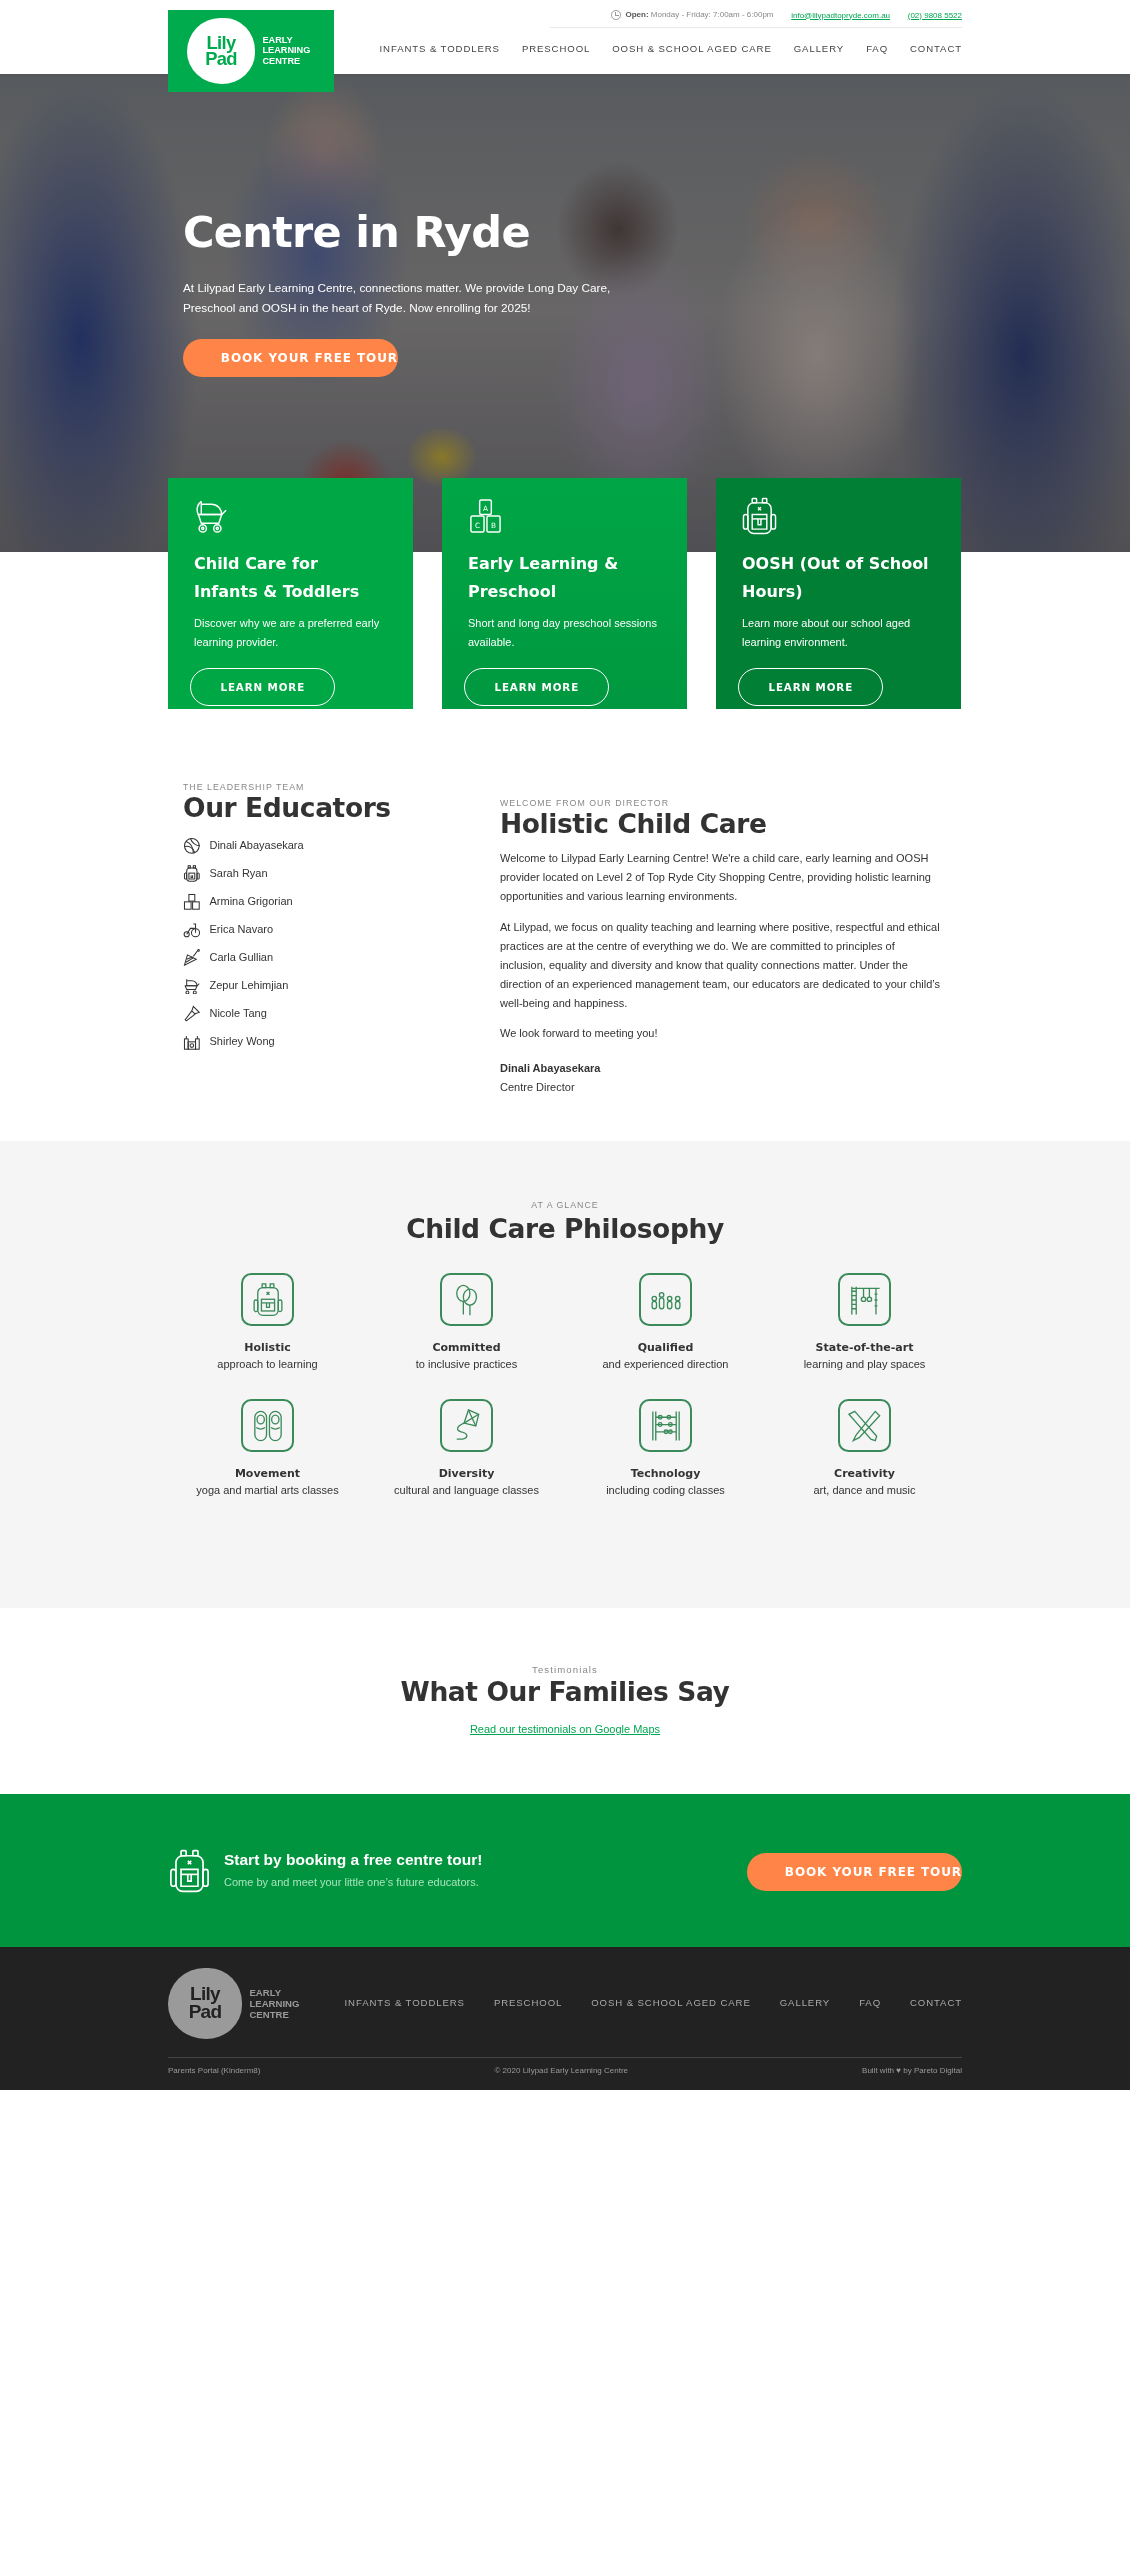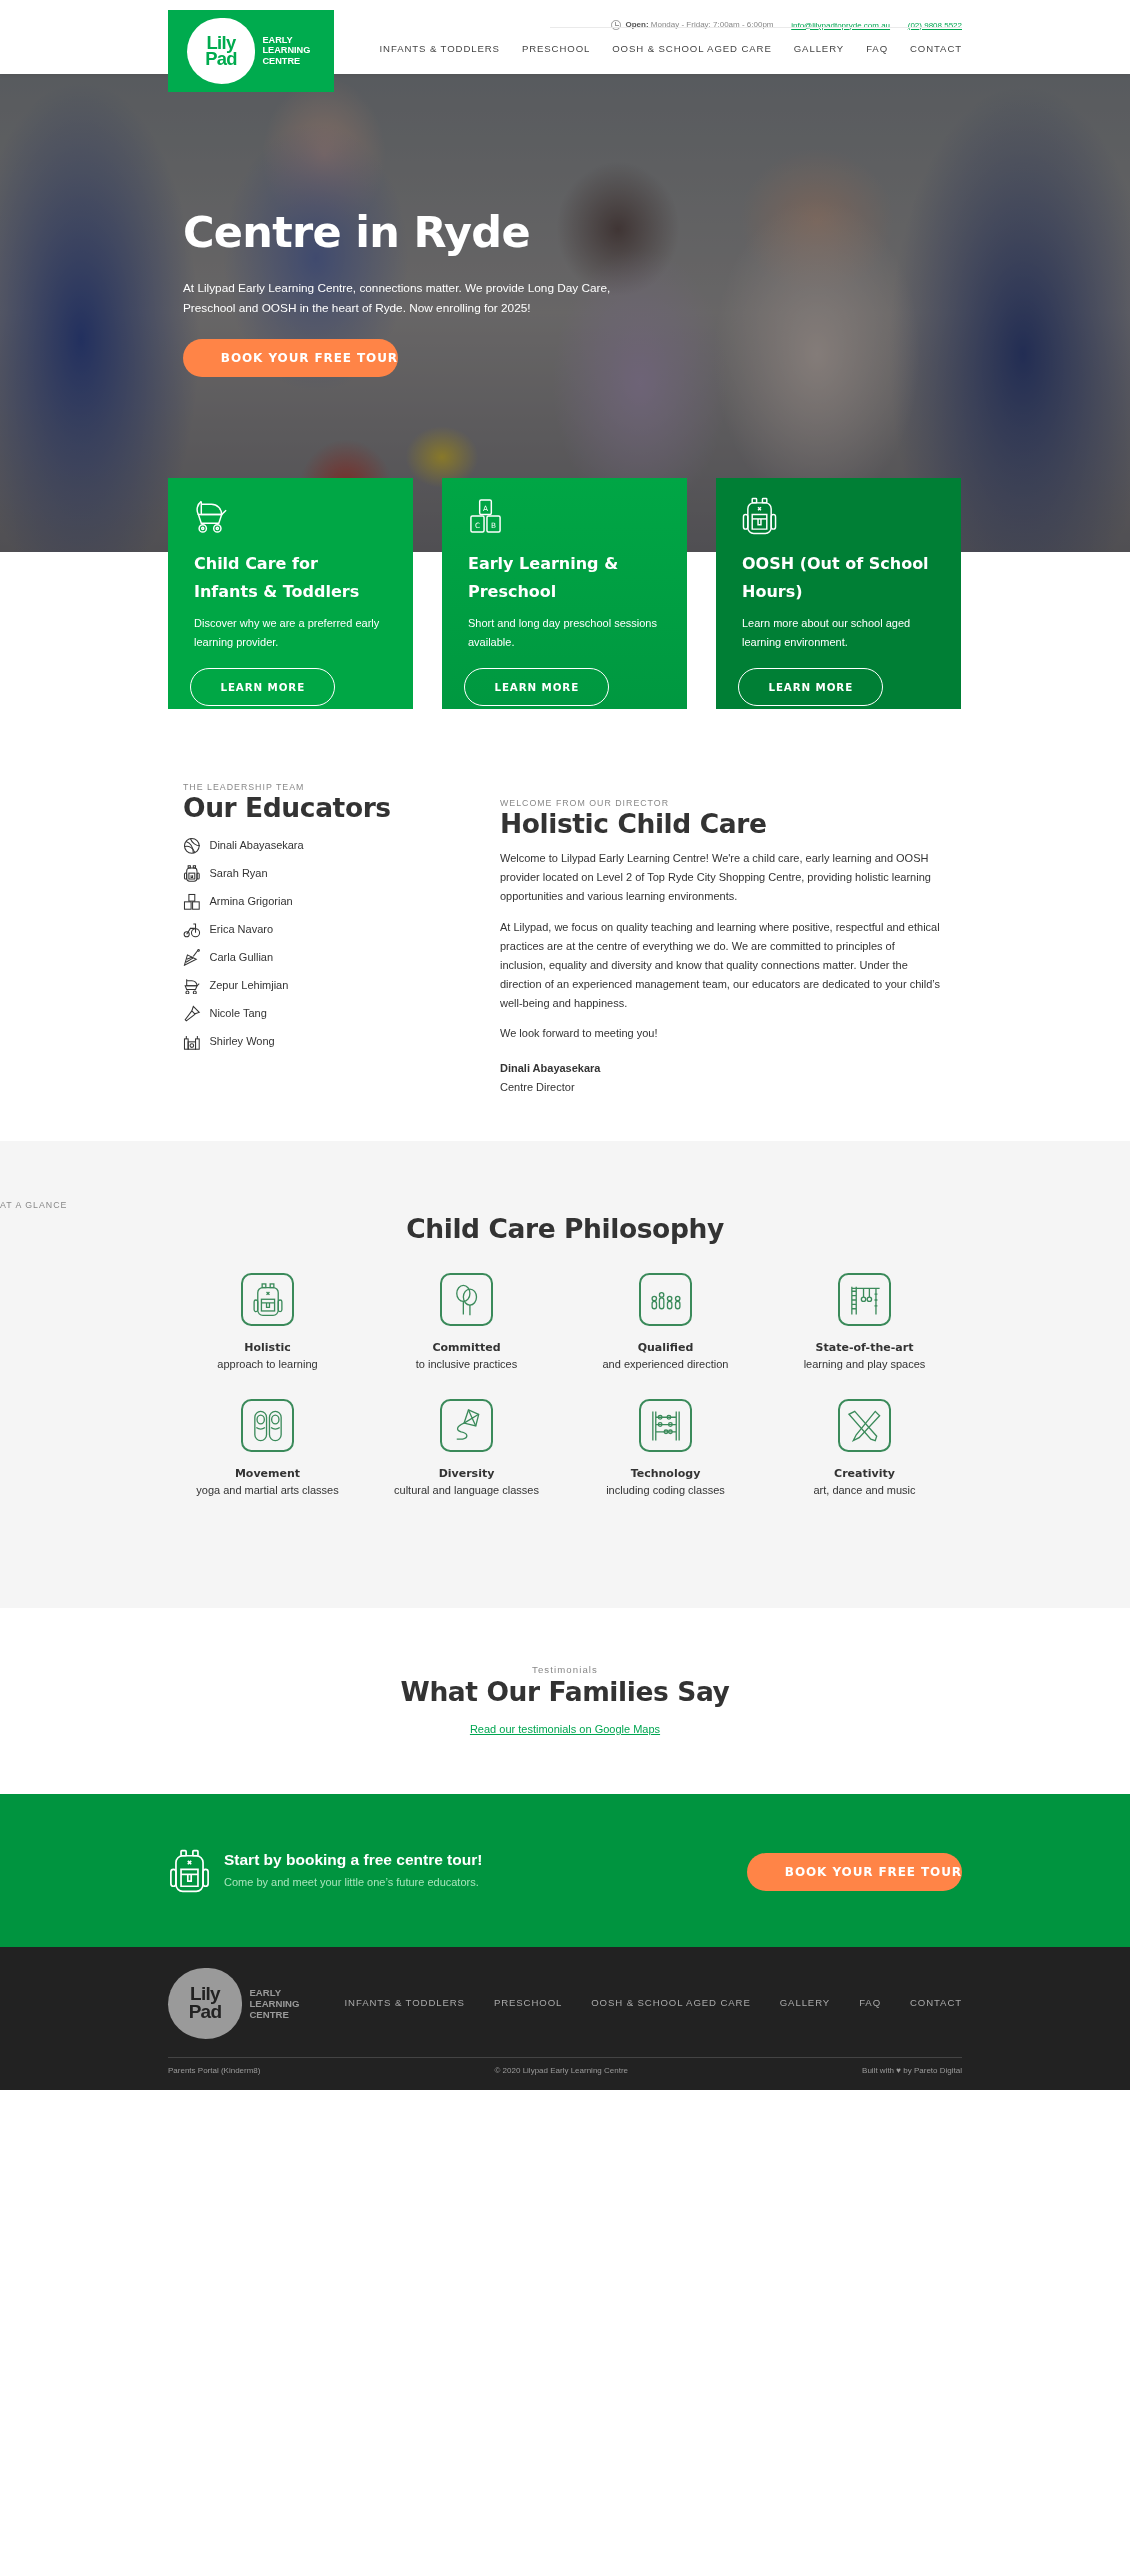--- a/index.html
+++ b/index.html
@@ -5,21 +5,21 @@
 *{box-sizing:border-box;margin:0;padding:0}
 html,body{width:1130px;background:#fff}
 body{font-family:"DejaVu Sans","Liberation Sans",sans-serif;color:#333;height:2576px;position:relative;overflow-x:hidden}
 a{color:inherit}
 
 
 .header{position:relative;height:74px;background:#fff;box-shadow:0 1.5px 4.4px rgba(0,0,0,.08);z-index:20}
 .logo{position:absolute;left:168px;top:9.6px;width:166px;height:82px;background:#00ab4e;display:flex;align-items:center;padding-left:19px;z-index:30}
 .logo-blob{width:68px;height:66px;background:#fff;border-radius:50% 46% 50% 52%/52% 50% 48% 50%;display:flex;flex-direction:column;align-items:center;justify-content:center;color:#00ab4e;font-family:"Liberation Sans",sans-serif;font-weight:700;font-size:18.4px;line-height:16px;letter-spacing:-0.7px}
 .logo-text{margin-left:7.4px;color:#fff;font-family:"Liberation Sans",sans-serif;font-weight:700;font-size:9.2px;line-height:10.3px}
-.topbar{position:absolute;right:168px;top:17px;height:16px;display:flex;align-items:center;gap:17.7px;font-family:"Liberation Sans",sans-serif;font-size:8px;color:#888}
+.topbar{position:absolute;right:168px;top:7px;height:16px;display:flex;align-items:center;gap:17.7px;font-family:"Liberation Sans",sans-serif;font-size:8px;color:#888}
 .topbar .open b{color:#555;font-weight:700}
 .topbar a{color:#00a651;text-decoration:underline}
 .clock{display:inline-block;width:9.6px;height:9.6px;border:1.1px solid #999;border-radius:50%;vertical-align:-2.2px;margin-right:4.4px;position:relative}
 .clock:after{content:"";position:absolute;left:2.9px;top:0.7px;width:2.2px;height:2.9px;border-left:1px solid #999;border-bottom:1px solid #999}
 .topbar-line{position:absolute;right:168px;top:26.5px;width:412px;height:0.7px;background:#eaeaea}
 .nav{position:absolute;right:168px;top:43px;display:flex;gap:22px;font-family:"Liberation Sans",sans-serif;font-size:9.6px;letter-spacing:0.9px;color:#444}
 .nav a{text-decoration:none}
 
 
 .hero{position:relative;height:478px;margin-top:0;overflow:hidden;
@@ -62,21 +62,21 @@
 .edu li{display:flex;align-items:center;height:28px;font-family:"Liberation Sans",sans-serif;font-size:11px;color:#333}
 .edu li svg{width:17.7px;height:17.7px;margin-right:8.8px;flex:none}
 .welcome{position:absolute;left:500px;top:16px;width:442px}
 .welcome p{font-family:"Liberation Sans",sans-serif;font-size:11px;line-height:19px;color:#333;margin-top:11.8px}
 .welcome p.first{margin-top:8.8px}
 .welcome .sig{margin-top:16px;line-height:19px}
 .welcome .sig b{font-weight:700}
 
 
 .philo{position:absolute;top:1141px;left:0;width:1130px;height:467px;background:#f5f5f5}
-.philo .eyebrow{position:absolute;top:59px;width:100%;}
+.philo .eyebrow{position:absolute;top:59px;width:100%;text-align:center}
 .philo .sec-title{position:absolute;top:72px;width:100%;text-align:center}
 .grid{position:absolute;left:168px;top:132px;width:795px;display:grid;grid-template-columns:repeat(4,199px);row-gap:29px}
 .feat{text-align:center}
 .feat .ibox{width:53px;height:53px;margin:0 auto;border:2.2px solid #3a8a5a;border-radius:10.3px;display:flex;align-items:center;justify-content:center}
 .feat .ibox svg{width:38px;height:38px}
 .feat h4{margin-top:14.7px;font-family:"DejaVu Sans",sans-serif;font-weight:800;font-size:11px;color:#333}
 .feat span{display:block;margin-top:4.4px;font-family:"Liberation Sans",sans-serif;font-size:11px;color:#333}
 
 
 .testi{position:absolute;top:1607px;left:0;width:1130px;height:187px;text-align:center}

